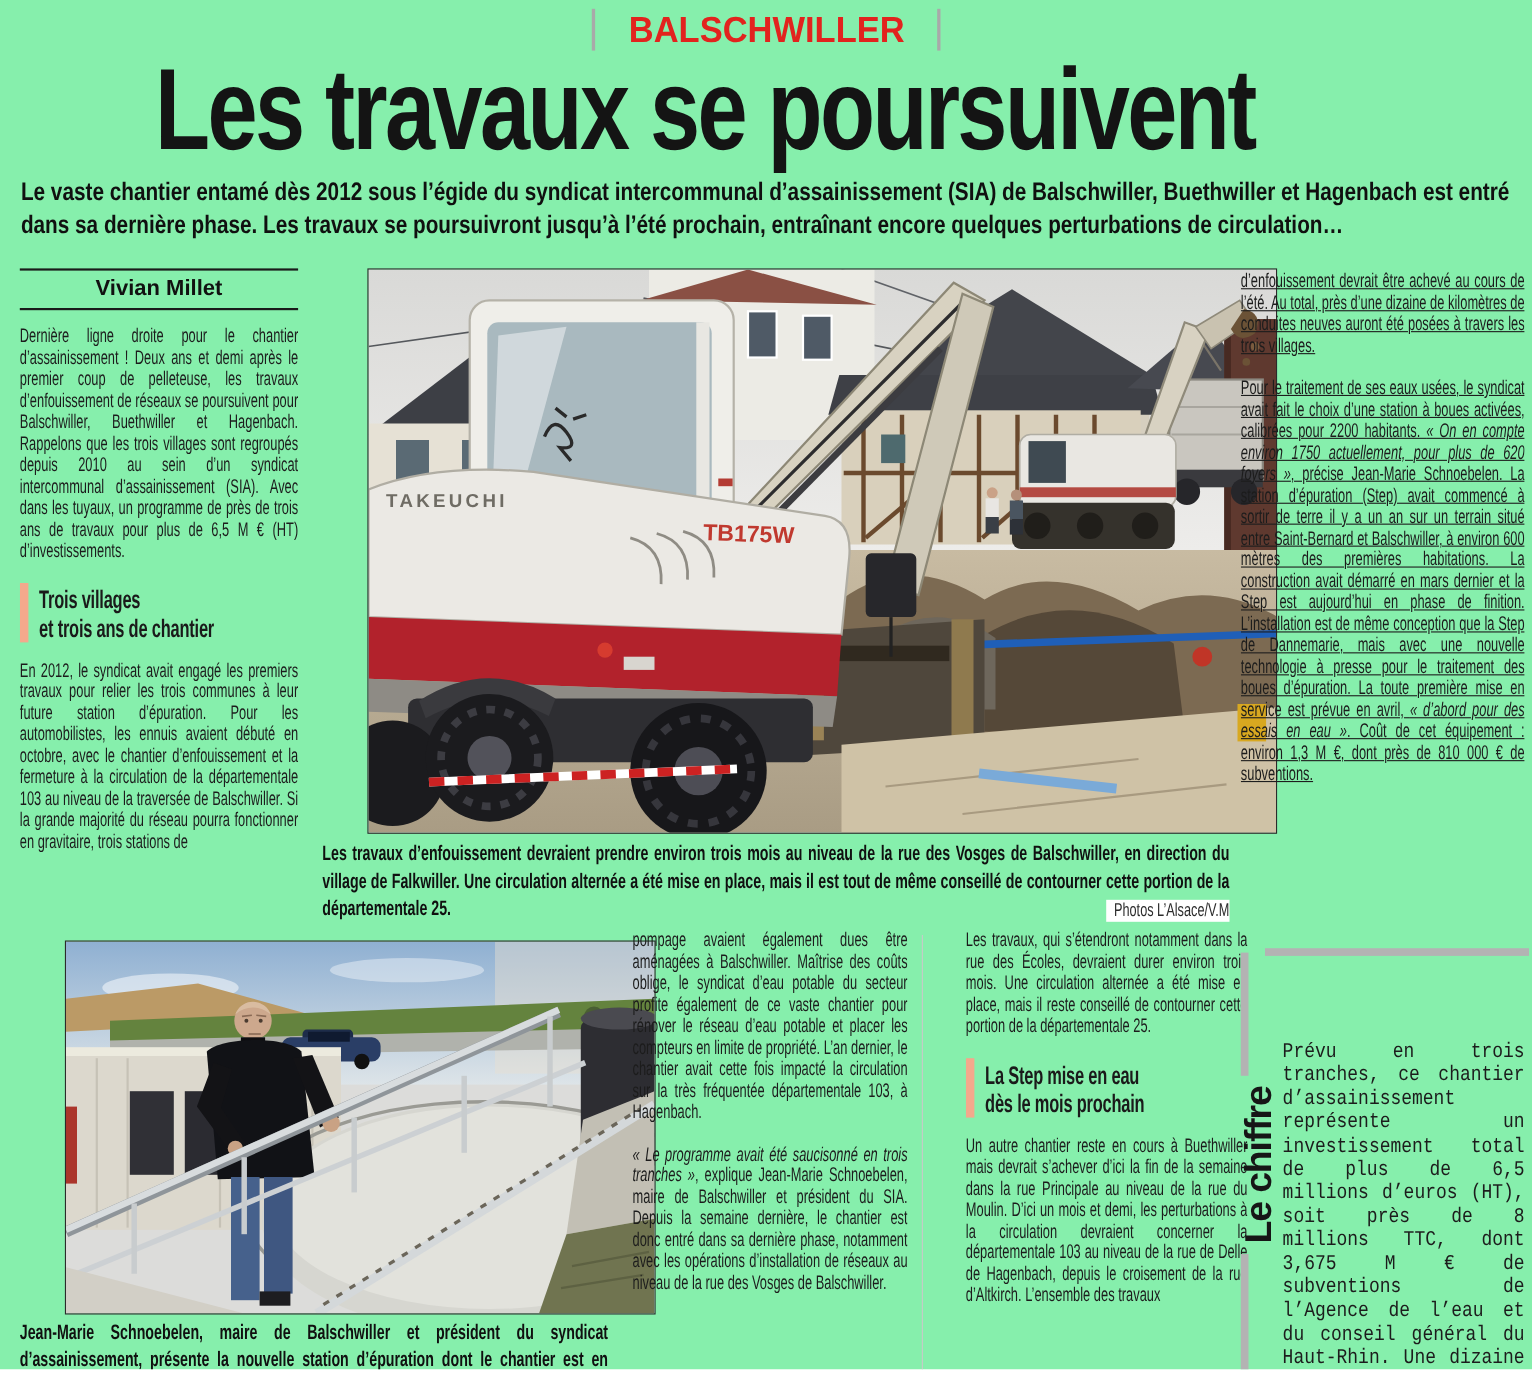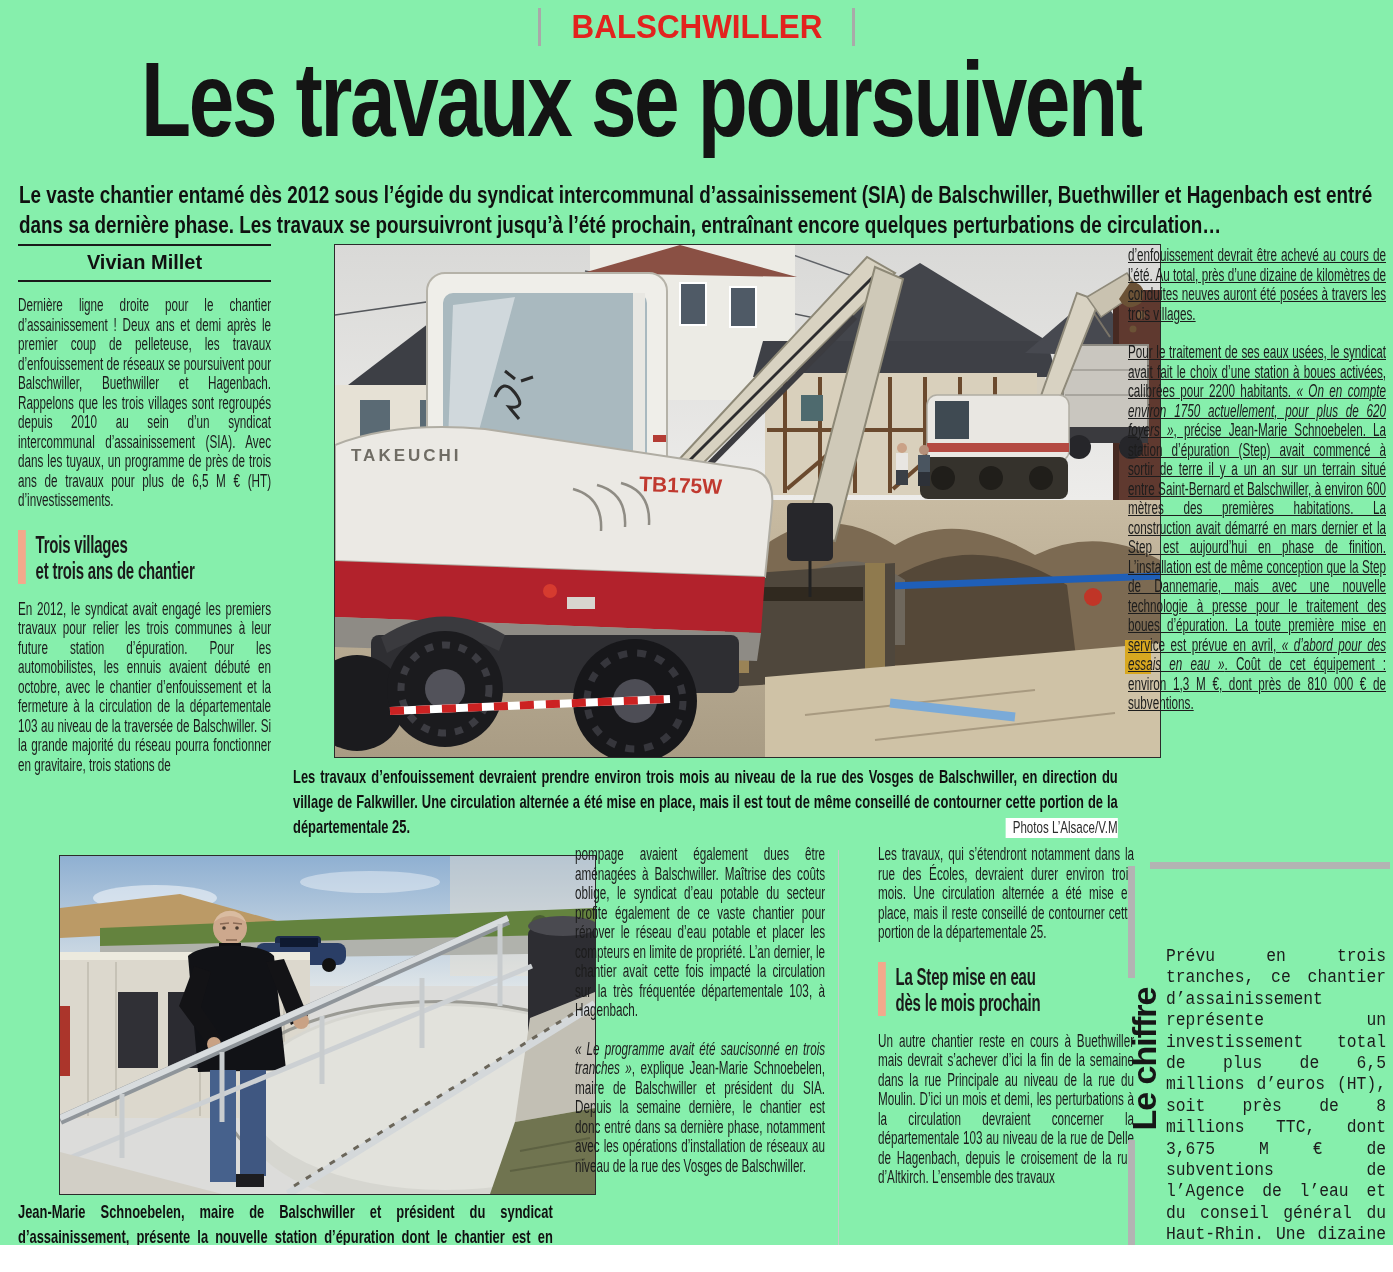--- a/index.html
+++ b/index.html
@@ -14,21 +14,21 @@
 
   .kicker-row{top:8px;left:0;width:100%;display:flex;align-items:center;justify-content:center;gap:24px;}
   .kicker-bar{width:3px;height:38px;background:#a9a9a9;}
   .kicker-text{display:inline-block;transform:scaleX(0.95);transform-origin:50% 50%;
                font-size:33px;font-weight:700;color:#e2231e;letter-spacing:0px;}
 
   .headline{top:44px;left:0;width:100%;text-align:left;}
   .headline-inner{display:inline-block;transform:scaleX(0.78);transform-origin:50% 0;
                   font-size:105px;line-height:112px;font-weight:700;color:#141414;letter-spacing:-3px;white-space:nowrap;}
 
-  .lead{top:180px;left:19px;width:1356px;overflow:hidden;height:66px;}
+  .lead{top:159px;left:19px;width:1356px;overflow:hidden;height:66px;}
   .lead p{margin:0;font-size:23px;line-height:30px;font-weight:700;color:#101010;text-align:left;}
 
   .byline{top:244px;left:18px;width:253px;}
   .byline .rule{height:2px;background:#1a1a1a;}
   .byline .name{font-size:20px;font-weight:700;color:#111;padding:5px 0 6px 0;text-align:center;}
 
   .colbox{overflow:hidden;}
   .colbox p{margin:0 0 19px 0;font-size:18px;line-height:19.5px;text-align:justify;
             color:#1c1c1c;hyphens:auto;}
   .it{font-style:italic;}

